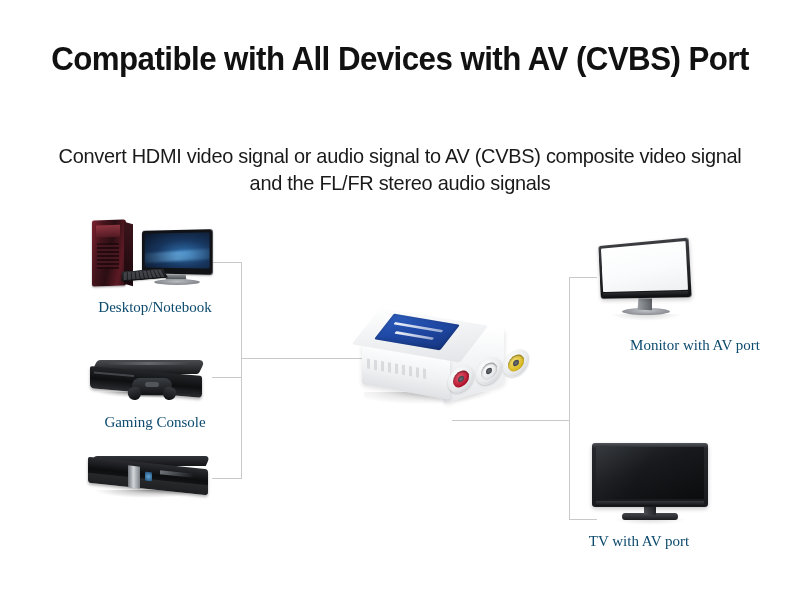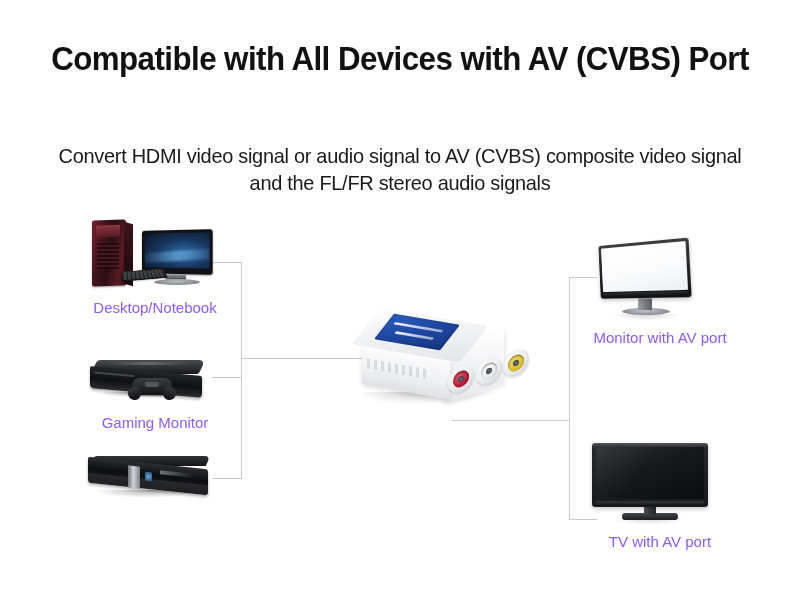--- a/index.html
+++ b/index.html
@@ -27,29 +27,29 @@
     position:absolute;left:40px;right:40px;top:142px;
     text-align:center;
     font-size:21px;line-height:27px;
     font-weight:normal;
     letter-spacing:-0.3px;
     transform:scaleX(0.95);
     color:#1a1a1a;
   }
 
   
-  .lbl{position:absolute;font-size:15px;line-height:19px;color:#8b5cf6;text-align:center;white-space:nowrap;}
+  .lbl{position:absolute;font-size:15px;line-height:19px;color:#0c4a6e;text-align:center;white-space:nowrap;font-family:Liberation Serif, serif;}
   .lbl.two{white-space:normal;}
 
   #label-desktop{left:60px;top:298px;width:190px;}
   #label-console{left:60px;top:413px;width:190px;}
   #label-dvd{left:60px;top:513px;width:190px;}
   #label-hdmi-group{left:248px;top:290px;width:108px;white-space:normal;text-align:center;}
-  #label-monitor{left:560px;top:328px;width:200px;}
-  #label-tv{left:560px;top:532px;width:200px;}
+  #label-monitor{left:560px;top:336px;width:200px;text-align:right;}
+  #label-tv{left:539px;top:532px;width:200px;}
 
   
   .ln{position:absolute;background:#c9c9c9;}
   .ln.h{height:1px;}
   .ln.v{width:1px;}
 
   
   .art{position:absolute;}
 
   
@@ -383,21 +383,21 @@
   <div class="art" id="art-dvd">
     <div class="dvd-top"></div>
     <div class="dvd-face"></div>
     <div class="dvd-silver"></div>
     <div class="dvd-blue"></div>
     <div class="dvd-txt"></div>
     <div class="dvd-shadow"></div>
   </div>
 
   <div class="lbl" id="label-desktop">Desktop/Notebook</div>
-  <div class="lbl" id="label-console">Gaming Monitor</div>
+  <div class="lbl" id="label-console">Gaming Console</div>
 
   <div class="art" id="art-converter">
     <div class="cv-base-shadow"></div>
     <div class="cv-right"></div>
     <div class="cv-front"></div>
     <div class="cv-vents"></div>
     <div class="cv-led"></div>
     <div class="cv-top"></div>
     <div class="cv-label">
       <div class="cv-label-l1"></div>

